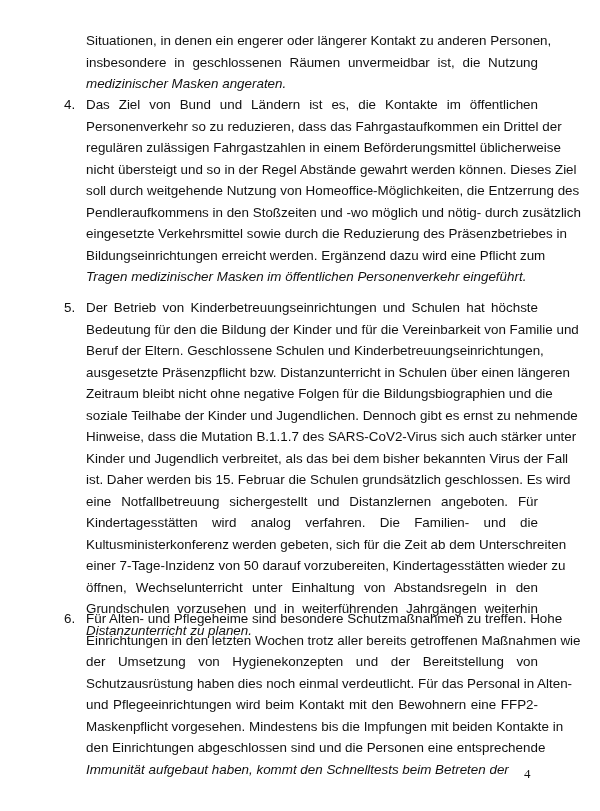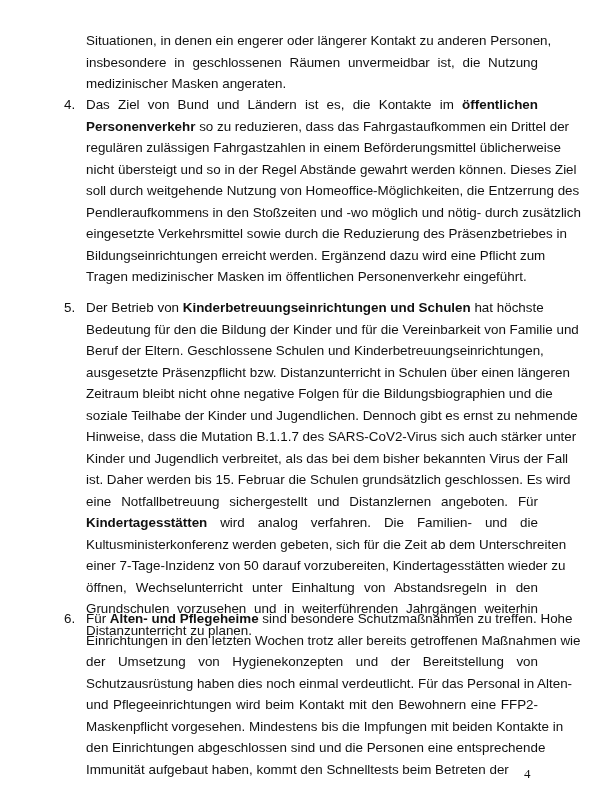--- a/index.html
+++ b/index.html
@@ -2,23 +2,23 @@
 <html><head>
 <meta charset="utf-8">
 <style>
   html, body { margin: 0; padding: 0; background: #ffffff; }
   body { width: 600px; height: 811px; position: relative; overflow: hidden;
          font-family: "Liberation Sans", sans-serif; color: #111; }
   .page { position: absolute; left: 0; top: 0; width: 600px; height: 811px; }
   .para { position: absolute; left: 86px; width: 452px; font-size: 13.4px;
           line-height: 21.5px; text-align: justify; margin: 0; }
   .para .line { display: block; text-align: justify; text-align-last: justify; height: 21.5px; white-space: nowrap; }
-  .para .line.last { text-align-last: left; }
+  .para .line.last { text-align-last: left; font-style: italic; }
   .num { position: absolute; left: 64px; font-size: 13.4px; line-height: 21.5px; }
-  b { font-weight: bold; }
+  b { font-weight: normal; }
   .pagenum { position: absolute; left: 524px; top: 766px; font-family: "Liberation Serif", serif; font-size: 13px; }
 </style>
 </head>
 <body>
 
 <div class="page">
   <div class="para" id="cont" style="top:30px;">
       <span class="line"><span>Situationen, in denen ein engerer oder längerer Kontakt zu anderen Personen,</span></span>
       <span class="line"><span>insbesondere in geschlossenen Räumen unvermeidbar ist, die Nutzung</span></span>
       <span class="line last"><span>medizinischer Masken angeraten.</span></span>

